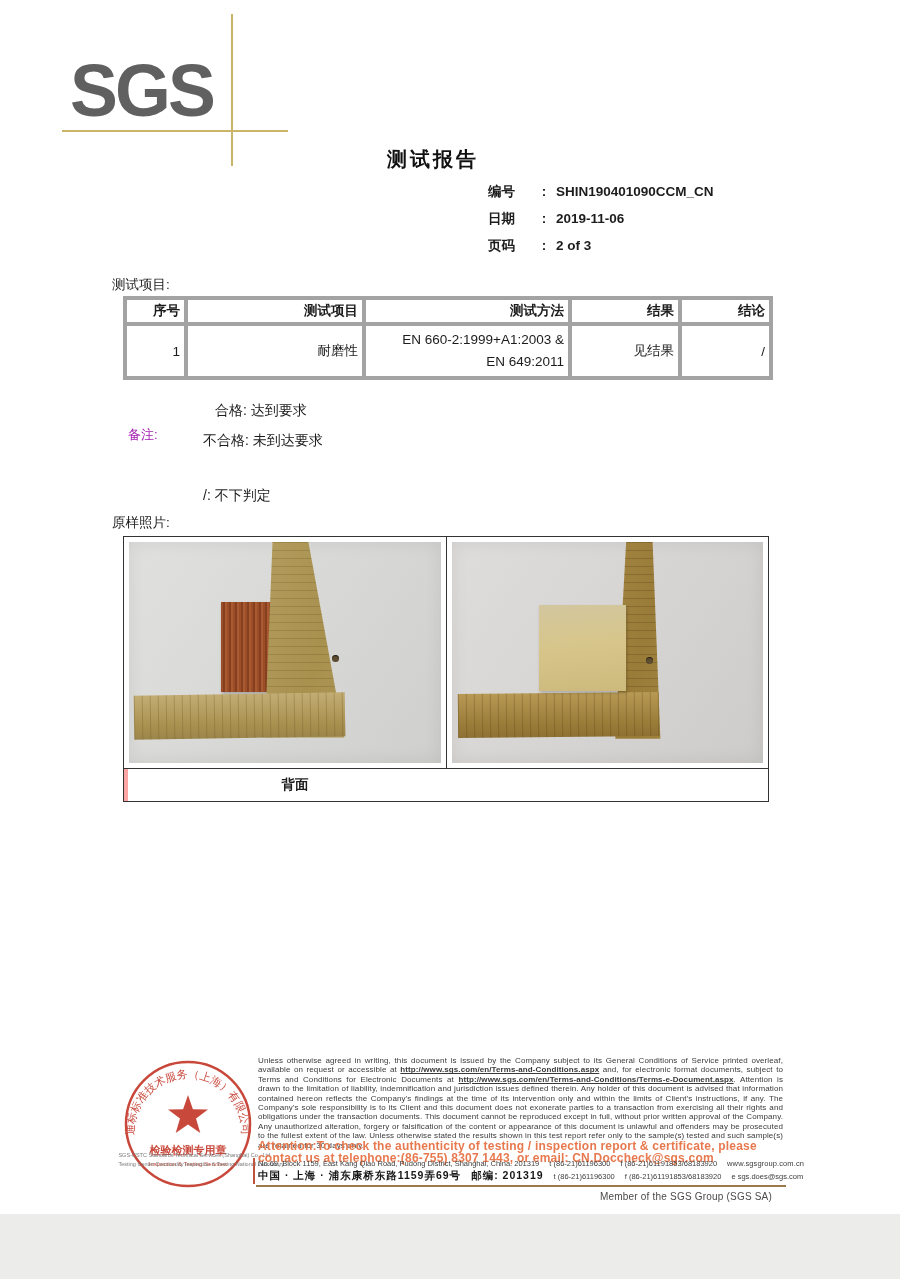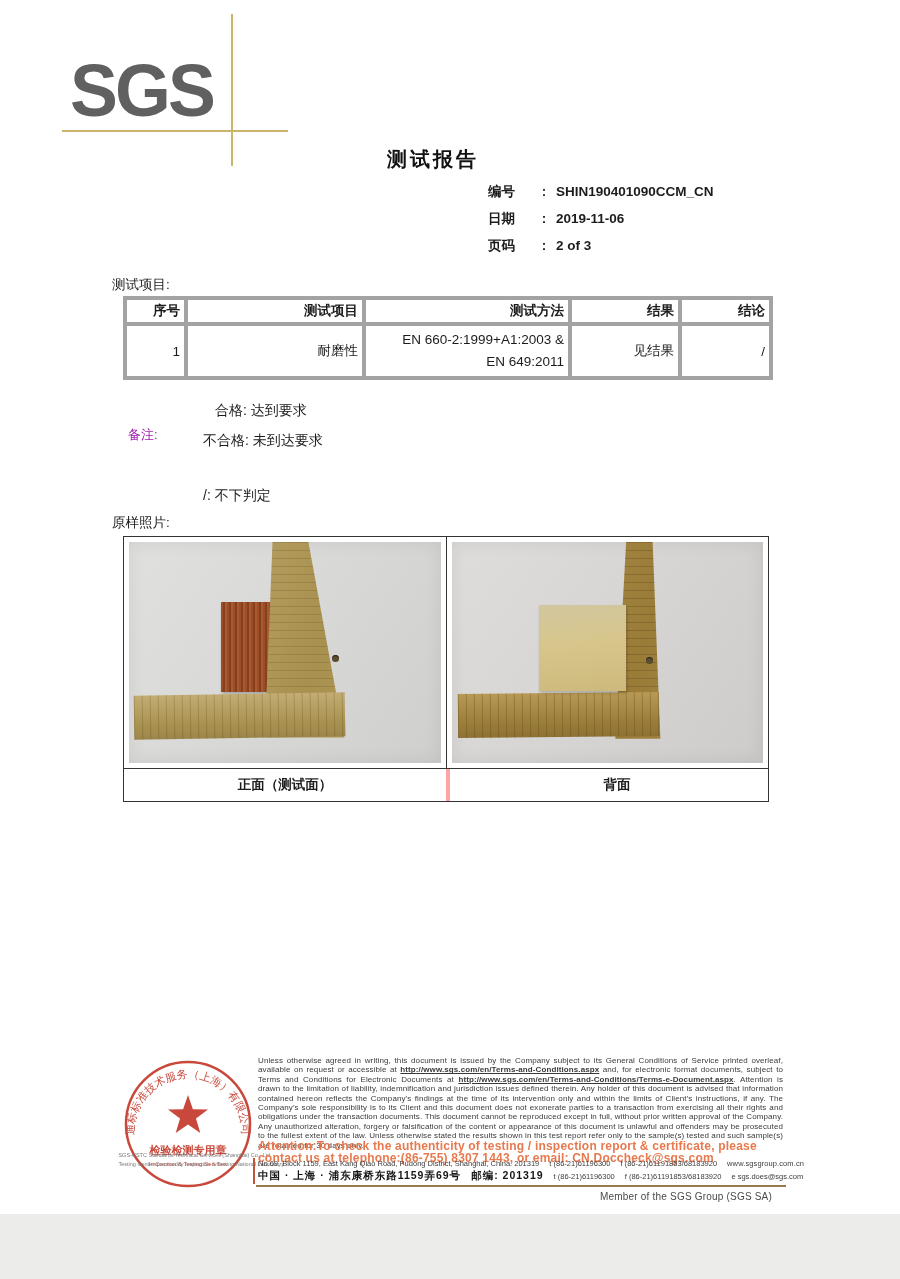--- a/index.html
+++ b/index.html
@@ -184,21 +184,20 @@
     <div class="photo-cell right">
       <div class="photo back">
         <div class="ruler-v"></div>
         <div class="ruler-h"></div>
         <div class="sample"></div>
         <div class="hole"></div>
       </div>
     </div>
   </div>
   <div class="caption-row">
-    <div class="caption-cell">正面（测试面）</div>
     <div class="caption-cell right">背面</div>
   </div>
 </div>
 
 <svg class="abs stamp" viewBox="0 0 132 132">
   <circle cx="66" cy="66" r="62" fill="none" stroke="#c43a2c" stroke-width="2.5"></circle>
   <path id="stamp-arc" d="M 12,74 A 54,54 0 1 1 120,74" fill="none"></path>
   <text font-size="11" fill="#c43a2c">
     <textPath href="#stamp-arc" startOffset="50%" text-anchor="middle">通标标准技术服务（上海）有限公司</textPath>
   </text>

